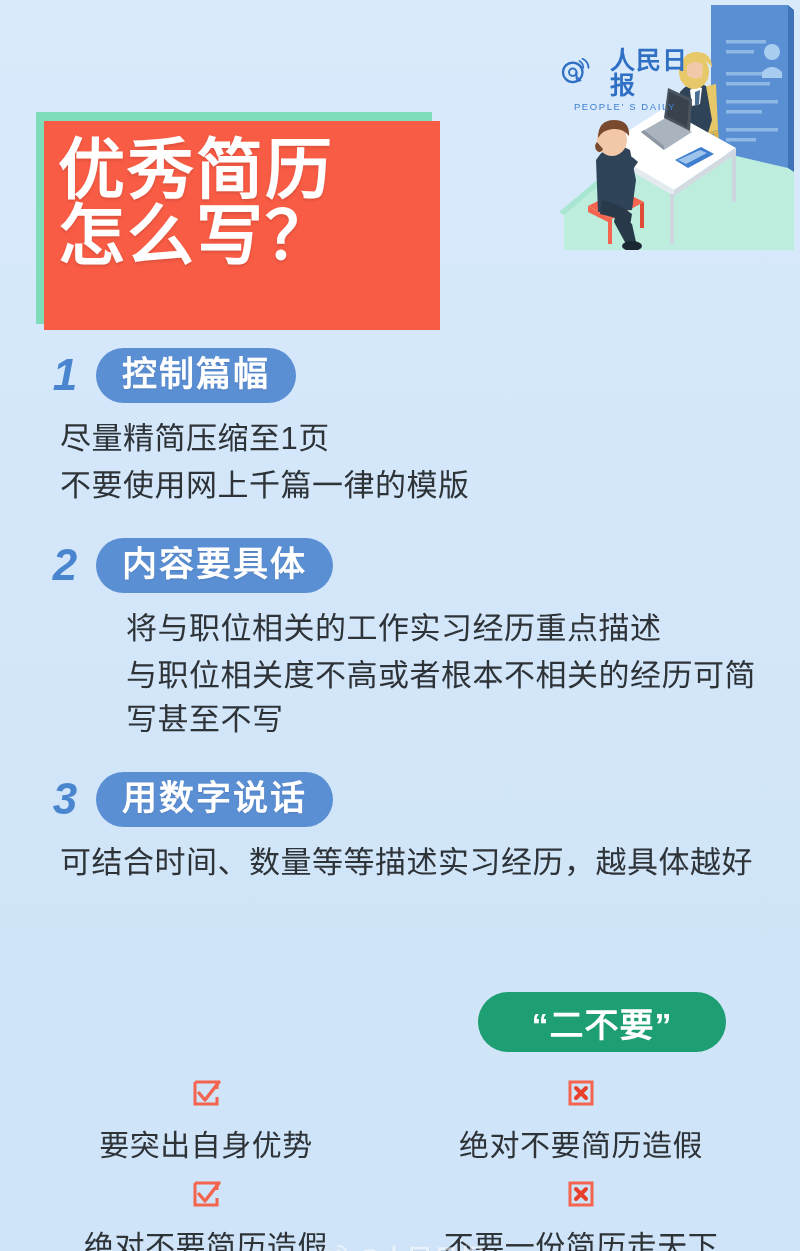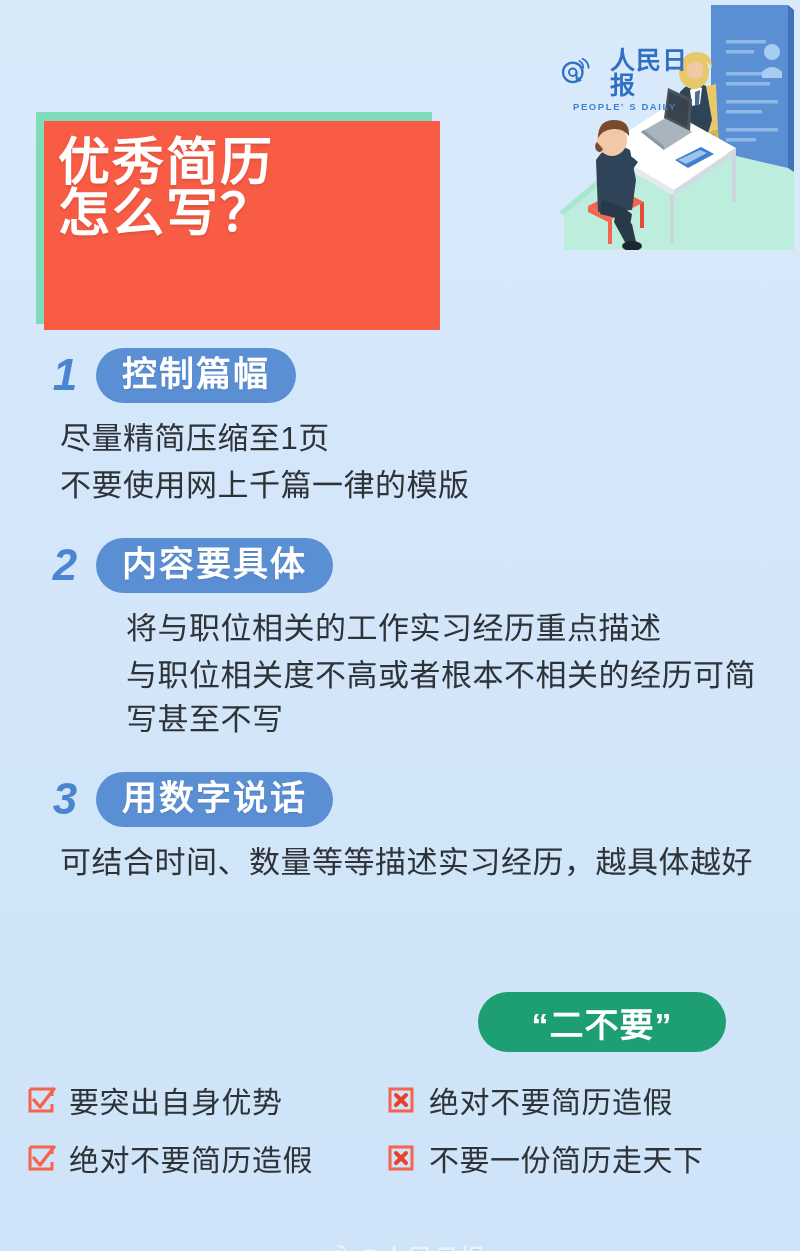--- a/index.html
+++ b/index.html
@@ -51,21 +51,21 @@
     font-weight: bold;
     color: #2f6fc4;
     letter-spacing: 1px;
     line-height: 1;
     font-family: "Liberation Sans", "DejaVu Sans", sans-serif;
   }
   .logo-en {
     font-size: 9.5px;
     color: #3f7fd0;
     letter-spacing: 1.6px;
-    font-weight: bold;
+    font-weight: normal;
     margin-top: 3px;
     white-space: nowrap;
   }
 
   
   .title-wrap {
     position: absolute;
     left: 36px; top: 112px;
     width: 404px; height: 218px;
   }
@@ -80,21 +80,21 @@
     left: 8px; top: 9px;
     width: 396px; height: 209px;
     background: #f95c45;
   }
   .title-text {
     position: absolute;
     left: 8px; top: 9px;
     width: 396px; height: 209px;
     color: #ffffff;
     font-weight: bold;
-    font-size: 52px;
+    font-size: 67px;
     line-height: 0.98;
     letter-spacing: 2px;
     padding: 16px 0 0 14px;
     box-sizing: border-box;
     text-shadow: 0 2px 3px rgba(0,0,0,0.12);
   }
   .title-line { display: block; white-space: nowrap; }
 
   
   .section { position: absolute; left: 0; width: 800px; }
@@ -166,20 +166,21 @@
   .check-grid {
     display: grid;
     grid-template-columns: 360px 390px;
     row-gap: 14px;
     padding-left: 26px;
   }
   .check-item {
     display: flex;
     align-items: center;
     gap: 13px;
+    flex-direction: column;
   }
   .check-item .lbl {
     font-size: 30px;
     color: #2e3338;
     letter-spacing: 0.5px;
     white-space: nowrap;
   }
   .box-icon { width: 30px; height: 30px; flex: 0 0 auto; display: block; }
 
   

